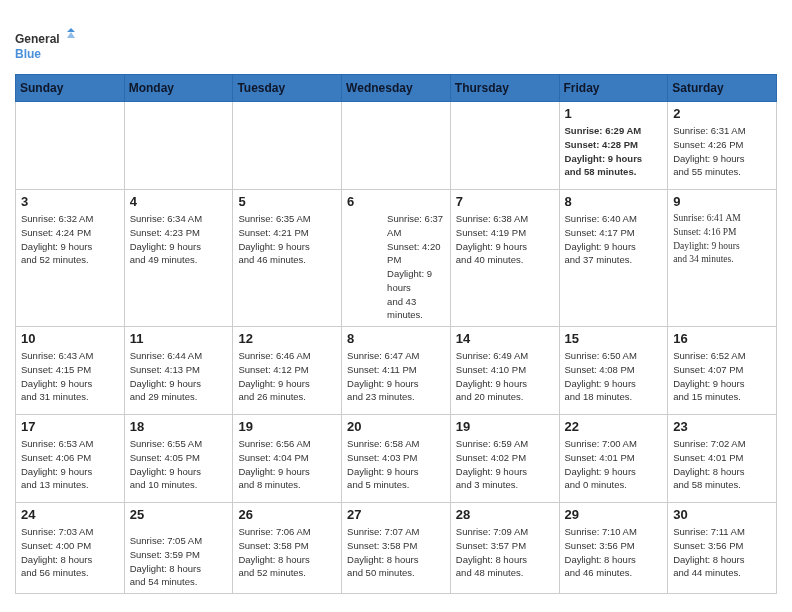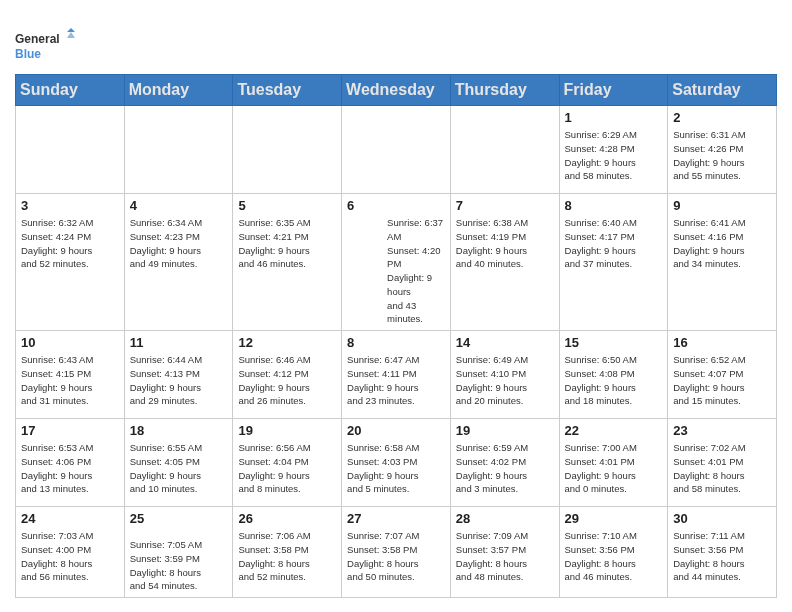--- a/index.html
+++ b/index.html
@@ -36,22 +36,22 @@
       color: #555;
       margin-top: 2px;
     }
     .calendar-table {
       width: 100%;
       border-collapse: collapse;
       table-layout: fixed;
     }
     .calendar-table th {
       background-color: #3a7abf;
-      color: #e5e5e5;
-      font-size: 16px;
+      color: #0f172a;
+      font-size: 12px;
       font-weight: bold;
       padding: 6px 4px;
       text-align: left;
       border: 1px solid #2a6aaf;
     }
     .calendar-table td {
       border: 1px solid #ccc;
       vertical-align: top;
       padding: 4px 5px;
       font-size: 10px;
@@ -106,21 +106,21 @@
   </thead>
   <tbody id="calendar-body">
   <tr>
         <td class="empty-cell"></td>
         <td class="empty-cell"></td>
         <td class="empty-cell"></td>
         <td class="empty-cell"></td>
         <td class="empty-cell"></td>
         <td>
           <span class="day-number">1</span>
-          <div class="day-info" style="white-space: pre-line;">Sunrise: 6:29 AM
+          <div class="day-info" style="white-space: pre-line; font-weight: bold;">Sunrise: 6:29 AM
 Sunset: 4:28 PM
 Daylight: 9 hours
 and 58 minutes.</div>
         </td>
         <td>
           <span class="day-number">2</span>
           <div class="day-info" style="white-space: pre-line;">Sunrise: 6:31 AM
 Sunset: 4:26 PM
 Daylight: 9 hours
 and 55 minutes.</div>
@@ -164,21 +164,21 @@
         </td>
         <td>
           <span class="day-number">8</span>
           <div class="day-info" style="white-space: pre-line;">Sunrise: 6:40 AM
 Sunset: 4:17 PM
 Daylight: 9 hours
 and 37 minutes.</div>
         </td>
         <td>
           <span class="day-number">9</span>
-          <div class="day-info" style="white-space: pre-line;">Sunrise: 6:41 AM
+          <div class="day-info" style="white-space: pre-line; font-family: Liberation Serif, serif;">Sunrise: 6:41 AM
 Sunset: 4:16 PM
 Daylight: 9 hours
 and 34 minutes.</div>
         </td>
       </tr>
       <tr>
         <td>
           <span class="day-number">10</span>
           <div class="day-info" style="white-space: pre-line;">Sunrise: 6:43 AM
 Sunset: 4:15 PM

